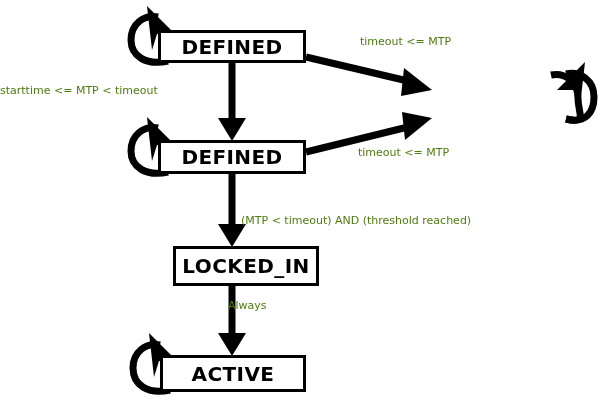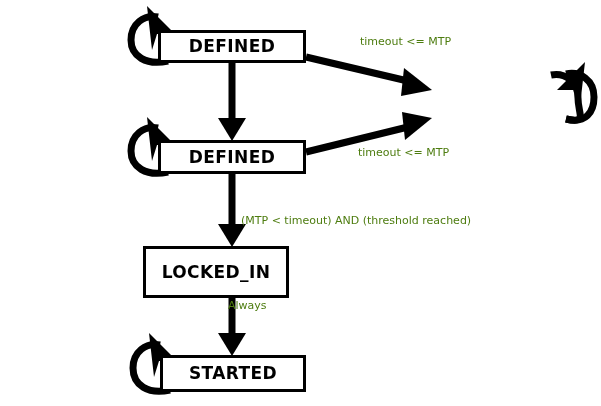--- a/index.html
+++ b/index.html
@@ -28,21 +28,21 @@
     background: #ffffff;
     border: 3px solid #000000;
     display: flex;
     align-items: center;
     justify-content: center;
     z-index: 3;
   }
   .state-label {
     font-family: "DejaVu Sans", sans-serif;
     font-weight: bold;
-    font-size: 17px;
+    font-size: 20px;
     color: #000000;
     letter-spacing: 0.4px;
     white-space: nowrap;
     line-height: 1;
   }
   .edge-label {
     position: absolute;
     font-family: "DejaVu Sans", sans-serif;
     font-weight: normal;
     font-size: 11px;
@@ -134,28 +134,29 @@
 
   <div class="state-box" style="left:158px; top:30px; width:148px; height:33px;">
     <span class="state-label">DEFINED</span>
   </div>
 
   <div class="state-box" style="left:158px; top:140px; width:148px; height:34px;">
     <span class="state-label">DEFINED</span>
   </div>
 
 
-  <div class="state-box" style="left:143px; top:246px; width:146px; height:52px;">
+  <div class="state-box" style="left:173px; top:246px; width:146px; height:40px;">
     <span class="state-label">LOCKED_IN</span>
   </div>
 
   <div class="state-box" style="left:160px; top:355px; width:146px; height:37px;">
-    <span class="state-label">STARTED</span>
+    <span class="state-label">ACTIVE</span>
   </div>
 
+  <div class="edge-label" style="left:0px; top:85px;">starttime &lt;= MTP &lt; timeout</div>
 
   <div class="edge-label" style="left:360px; top:36px;">timeout &lt;= MTP</div>
 
   <div class="edge-label" style="left:358px; top:147px;">timeout &lt;= MTP</div>
 
   <div class="edge-label" style="left:241px; top:190px;margin-top:25px;">(MTP &lt; timeout) AND (threshold reached)</div>
 
   <div class="edge-label" style="left:228px; top:300px;">Always</div>
 
 </div>

